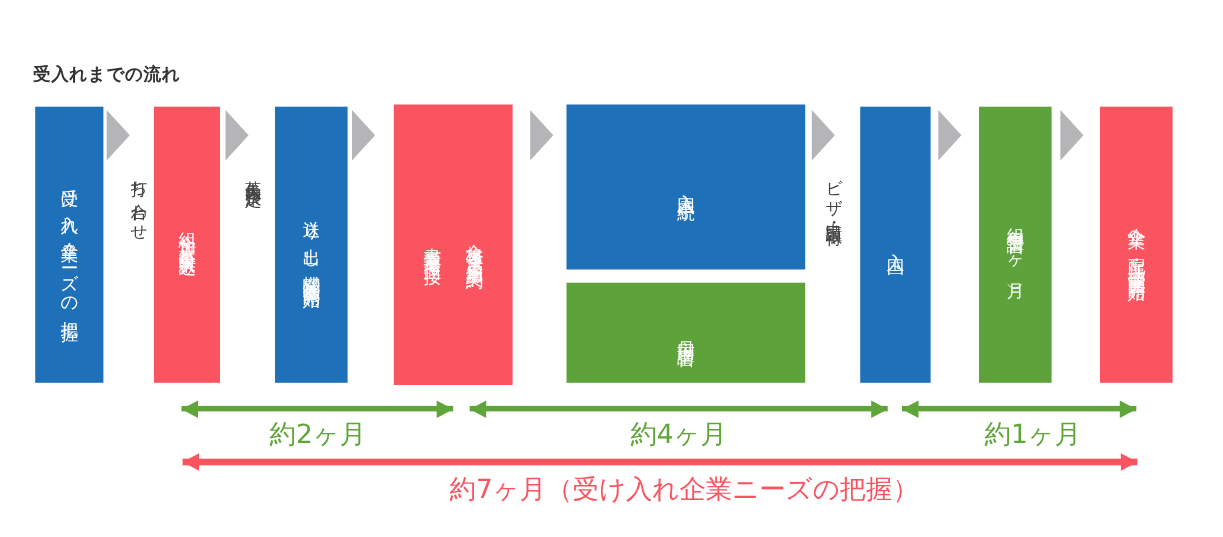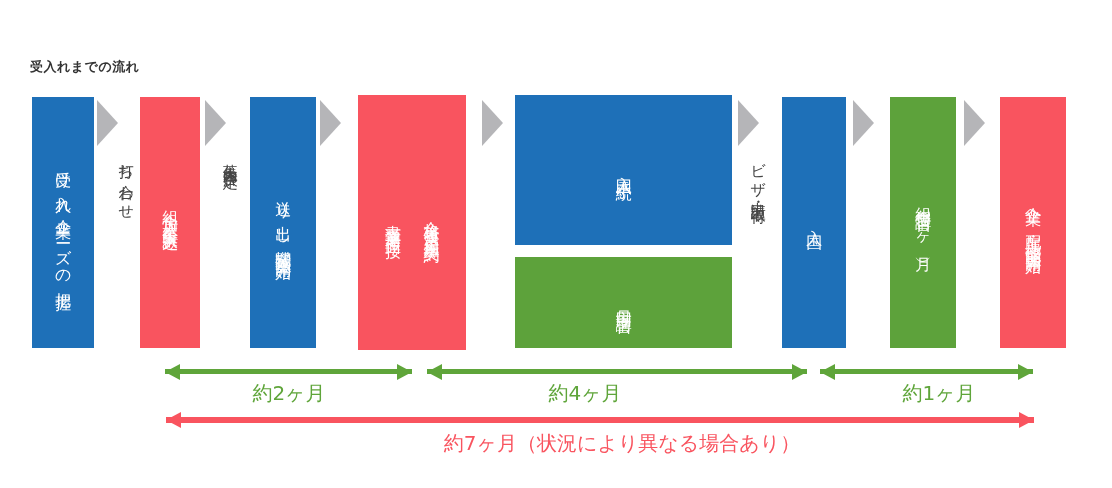--- a/index.html
+++ b/index.html
@@ -1,21 +1,21 @@
 <!DOCTYPE html>
 <html lang="ja"><head>
 <meta charset="utf-8">
 <style>
   html,body { margin:0; padding:0; background:#ffffff; }
   body { font-family:"DejaVu Sans","Liberation Sans",sans-serif; }
   .canvas { position:relative; width:1112px; height:488px; background:#ffffff; overflow:hidden; }
 
   .page-title {
     position:absolute; left:30px; top:58px; margin:0;
-    font-size:13px; font-weight:bold; color:#333333; letter-spacing:0.5px;
+    font-size:16px; font-weight:bold; color:#333333; letter-spacing:0.5px;
     white-space:nowrap;
   }
 
   
   .box {
     position:absolute; top:97px; height:251px;
     display:flex; align-items:center; justify-content:center;
   }
   .box.blue  { background:#1e70b8; }
   .box.red   { background:#f9545f; }
@@ -56,21 +56,21 @@
   }
   .tspan::before { left:0;  border-right:15px solid transparent; }
   .tspan::after  { right:0; border-left:15px solid transparent; }
   .tspan.g::before { border-right-color:#5fa53a; }
   .tspan.g::after  { border-left-color:#5fa53a; }
   .tspan.r::before { border-right-color:#f9545f; }
   .tspan.r::after  { border-left-color:#f9545f; }
 
   .tlabel {
     position:absolute; transform:translateX(-50%);
-    font-size:20px; white-space:nowrap; line-height:1.1;
+    font-size:24px; white-space:nowrap; line-height:1.1;
   }
   .tlabel.g { top:382px; color:#5fa53a; }
   .tlabel.r { top:432px; color:#f9545f; }
 </style>
 </head>
 <body>
 
 <div class="canvas">
 
   <h1 class="page-title">受入れまでの流れ</h1>
@@ -126,19 +126,19 @@
 
   <div class="box red" style="left:1000px;width:66px">
     <span class="vtext">企業へ配属・技能実習開始</span>
   </div>
 
   <div class="tspan g" style="left:165px;width:247px"></div>
   <div class="tspan g" style="left:427px;width:380px"></div>
   <div class="tspan g" style="left:820px;width:213px"></div>
 
   <div class="tlabel g" style="left:289px">約2ヶ月</div>
-  <div class="tlabel g" style="left:585px">約4ヶ月</div>
+  <div class="tlabel g" style="left:617px">約4ヶ月</div>
   <div class="tlabel g" style="left:939px">約1ヶ月</div>
 
   <div class="tspan r" style="left:166px;width:868px"></div>
-  <div class="tlabel r" style="left:622px">約7ヶ月（状況により異なる場合あり）</div>
+  <div class="tlabel r" style="left:622px">約7ヶ月（受け入れ企業ニーズの把握）</div>
 
 </div>
 
 </body></html>

